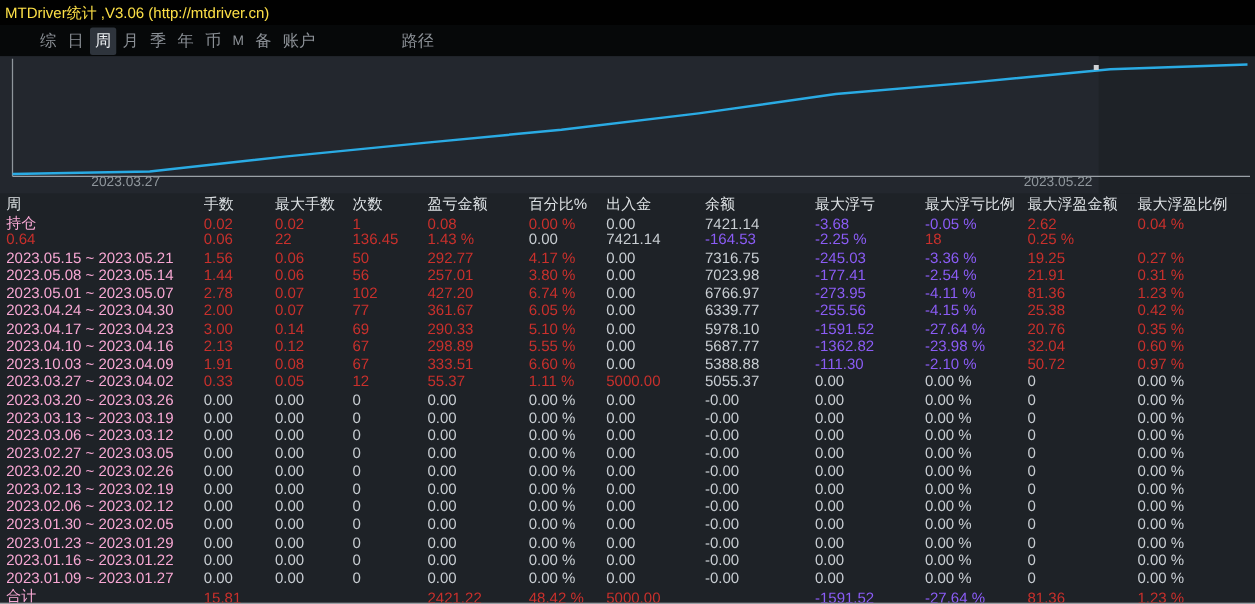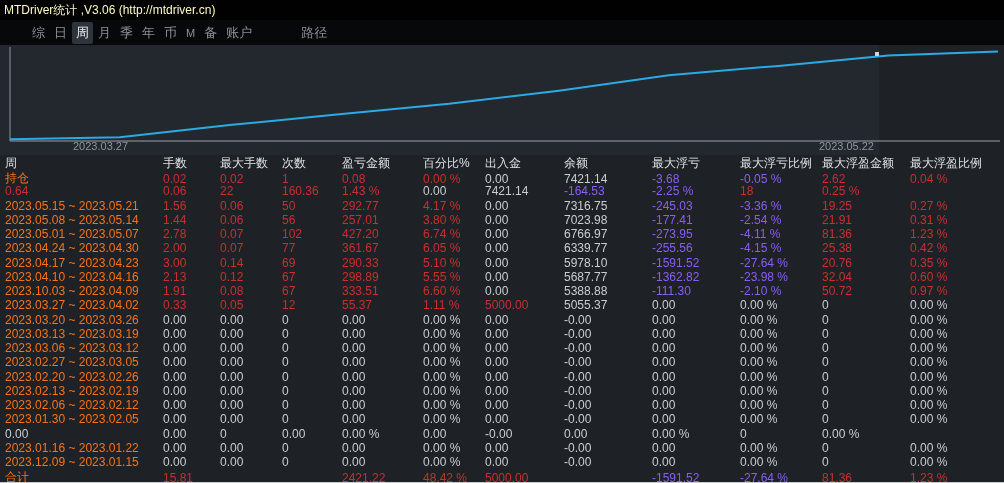--- a/index.html
+++ b/index.html
@@ -1,42 +1,42 @@
 <!DOCTYPE html>
 <html><head>
 <meta charset="utf-8">
 <style>
   html,body{margin:0;padding:0;background:#000;}
   body{width:1004px;height:483px;overflow:hidden;font-family:"Liberation Sans","DejaVu Sans",sans-serif;}
   .window{position:relative;width:1004px;height:483px;background:#1e2227;box-sizing:border-box;border-bottom:1px solid #c7ccd1;overflow:hidden;}
 
-  .titlebar{position:absolute;left:0;top:0;width:100%;height:20px;background:#010101;color:#fef9c3;
+  .titlebar{position:absolute;left:0;top:0;width:100%;height:20px;background:#010101;color:#fde047;
             font-size:12px;line-height:20px;padding-left:4px;box-sizing:border-box;white-space:nowrap;}
 
   .menubar{position:absolute;left:0;top:20px;width:100%;height:25px;background:#060809;display:flex;
            align-items:center;padding-left:28px;box-sizing:border-box;font-size:13px;color:#8b9096;}
   .mi{padding:2px 4px;margin-right:1px;border-radius:2px;cursor:default;white-space:nowrap;}
   .mi.active{background:#2e343c;color:#e9ecef;}
   .mi.small{font-size:11px;}
-  .mi.gap{margin-left:40px;}
+  .mi.gap{margin-left:60px;}
 
   .chart{position:absolute;left:0;top:45px;width:879px;height:110px;background:#23272e;}
   .chart svg{display:block;}
   .xl{position:absolute;top:95px;font-size:11px;color:#8f969c;}
   .xl.start{left:73px;}
   .xl.end{right:5px;}
   .grip{position:absolute;right:0;top:7px;width:4px;height:4px;background:#d0d3d6;}
 
   .table{position:absolute;left:0;top:155px;width:1004px;height:328px;background:#1e2227;
          font-size:12px;padding-left:5px;box-sizing:border-box;}
   .hrow,.row{display:grid;grid-template-columns:158px 57px 62px 60px 81px 62px 79px 88px 88px 82px 88px auto;
              align-items:center;height:14.25px;white-space:nowrap;}
   .hrow{height:15px;color:#dde1e4;}
   .cell{overflow:visible;}
-  .lab{color:#f97316;}
+  .lab{color:#f9a8d4;}
   .r{color:#c9302c;}
   .g{color:#8b5cf6;}
   .w{color:#c9ced3;}
 </style>
 </head>
 <body>
 
 <div class="window">
 
   <div class="titlebar">
@@ -95,21 +95,21 @@
           <div class="cell w">7421.14</div>
           <div class="cell g">-3.68</div>
           <div class="cell g">-0.05 %</div>
           <div class="cell r">2.62</div>
           <div class="cell r">0.04 %</div>
         </div>
         <div class="row">
           <div class="cell r">0.64</div>
           <div class="cell r">0.06</div>
           <div class="cell r">22</div>
-          <div class="cell r">160.36</div>
+          <div class="cell r">136.45</div>
           <div class="cell r">1.43 %</div>
           <div class="cell w">0.00</div>
           <div class="cell w">7421.14</div>
           <div class="cell g">-164.53</div>
           <div class="cell g">-2.25 %</div>
           <div class="cell r">18</div>
           <div class="cell r">0.25 %</div>
         </div>
         <div class="row">
           <div class="cell lab">2023.05.15 ~ 2023.05.21</div>
@@ -329,20 +329,21 @@
           <div class="cell w">0.00</div>
           <div class="cell w">0.00 %</div>
           <div class="cell w">0.00</div>
           <div class="cell w">-0.00</div>
           <div class="cell w">0.00</div>
           <div class="cell w">0.00 %</div>
           <div class="cell w">0</div>
           <div class="cell w">0.00 %</div>
         </div>
         <div class="row">
+          <div class="cell lab">2023.01.23 ~ 2023.01.29</div>
           <div class="cell w">0.00</div>
           <div class="cell w">0.00</div>
           <div class="cell w">0</div>
           <div class="cell w">0.00</div>
           <div class="cell w">0.00 %</div>
           <div class="cell w">0.00</div>
           <div class="cell w">-0.00</div>
           <div class="cell w">0.00</div>
           <div class="cell w">0.00 %</div>
           <div class="cell w">0</div>
@@ -356,21 +357,21 @@
           <div class="cell w">0.00</div>
           <div class="cell w">0.00 %</div>
           <div class="cell w">0.00</div>
           <div class="cell w">-0.00</div>
           <div class="cell w">0.00</div>
           <div class="cell w">0.00 %</div>
           <div class="cell w">0</div>
           <div class="cell w">0.00 %</div>
         </div>
         <div class="row">
-          <div class="cell lab">2023.12.09 ~ 2023.01.15</div>
+          <div class="cell lab">2023.01.09 ~ 2023.01.27</div>
           <div class="cell w">0.00</div>
           <div class="cell w">0.00</div>
           <div class="cell w">0</div>
           <div class="cell w">0.00</div>
           <div class="cell w">0.00 %</div>
           <div class="cell w">0.00</div>
           <div class="cell w">-0.00</div>
           <div class="cell w">0.00</div>
           <div class="cell w">0.00 %</div>
           <div class="cell w">0</div>

